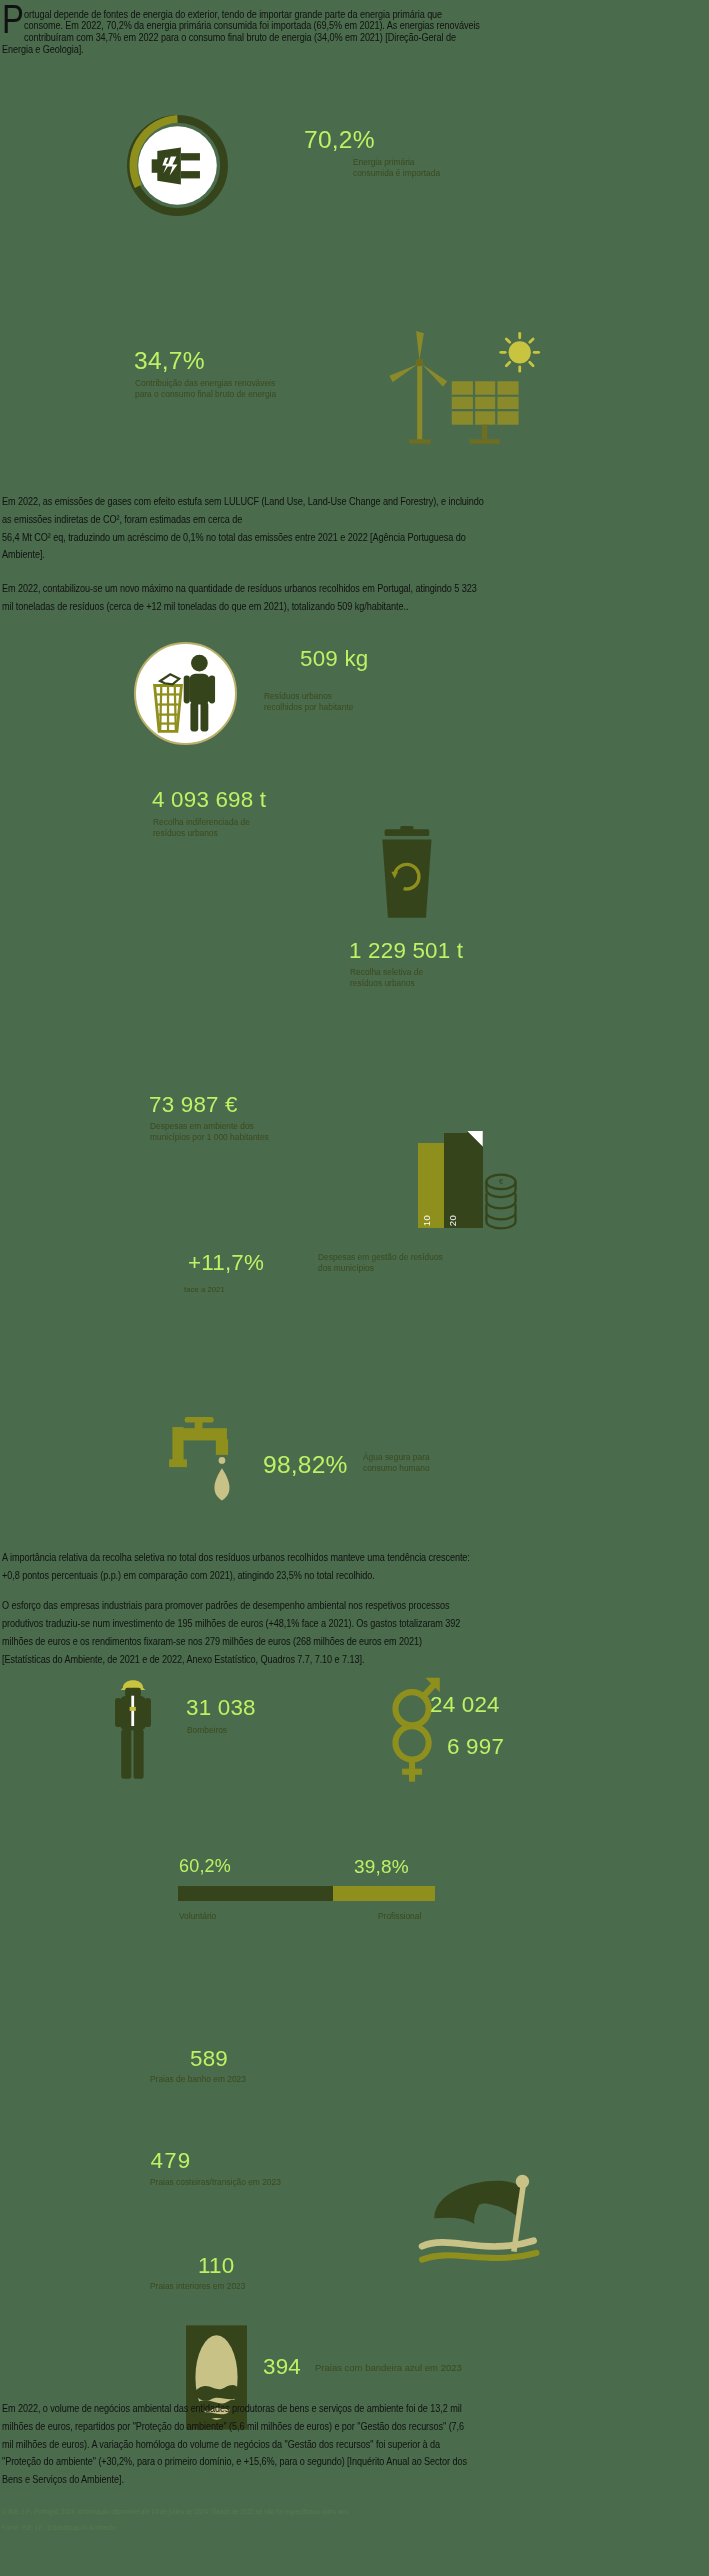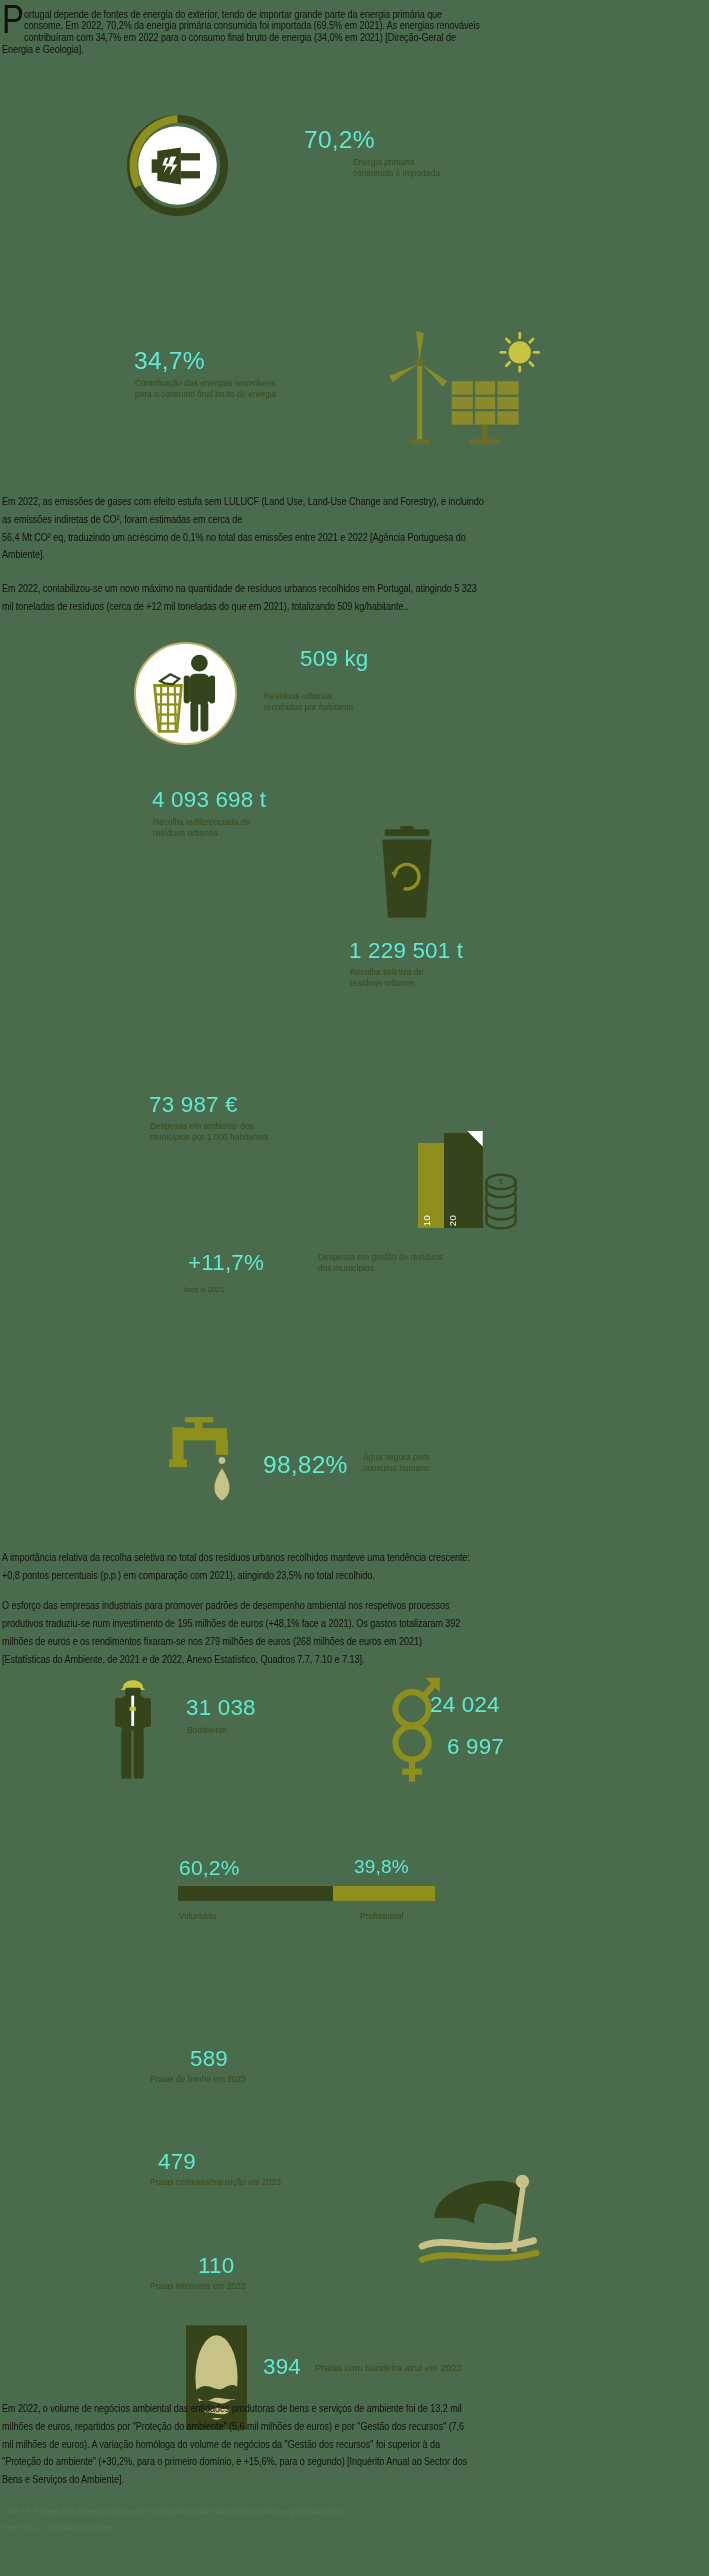--- a/index.html
+++ b/index.html
@@ -33,21 +33,21 @@
     line-height:0.82;
     color:#111;
     font-family:"Liberation Sans Narrow","Liberation Sans",sans-serif;
     transform:scaleX(0.8);
     transform-origin:left top;
   }
 
   
   .big{
     position:absolute;
-    color:#5eead4;
+    color:#bef264;
     font-size:22.4px;
     font-weight:400;
     letter-spacing:0.2px;
     white-space:nowrap;
   }
   .bigger{font-size:24.6px;}
   .sub{
     position:absolute;
     color:#3b4a1e;
     font-size:8.4px;
@@ -292,33 +292,33 @@
   </svg>
   <div class="big" style="left:430px;top:1692px;">24 024</div>
 
   <svg class="icon-abs" style="left:391px;top:1724px;" width="51" height="61" viewBox="0 0 92 110">
     <circle cx="38" cy="34" r="30" fill="none" stroke="#8f8f1d" stroke-width="11"></circle>
     <line x1="38" y1="64" x2="38" y2="104" stroke="#8f8f1d" stroke-width="11"></line>
     <line x1="20" y1="86" x2="56" y2="86" stroke="#8f8f1d" stroke-width="11"></line>
   </svg>
   <div class="big" style="left:447px;top:1734px;">6 997</div>
 
-  <div class="big" style="left:179px;top:1856px;font-size:21px;">60,2%</div>
+  <div class="big" style="left:179px;top:1856px;font-size:18px;">60,2%</div>
   <div class="big" style="left:354px;top:1856px;font-size:19px;">39,8%</div>
   <div class="splitbar" style="left:178px;top:1886px;width:257px;">
     <div class="seg-a" style="width:60.2%;"></div>
     <div class="seg-b" style="width:39.8%;"></div>
   </div>
   <div class="sub" style="left:179px;top:1911px;">Voluntário</div>
-  <div class="sub" style="left:352px;top:1911px;padding-left:8px;">Profissional</div>
+  <div class="sub" style="left:370px;top:1911px;padding-left:8px;">Profissional</div>
 
   <div class="big" style="left:150px;top:2046px;margin-left:40px;">589</div>
   <div class="sub" style="left:150px;top:2074px;">Praias de banho em 2023</div>
 
-  <div class="big" style="left:158px;top:2149px;">479</div>
+  <div class="big" style="left:150px;top:2149px;font-family:Liberation Mono, monospace;">479</div>
   <div class="sub" style="left:150px;top:2177px;">Praias costeiras/transição em 2023</div>
 
   <div class="big" style="left:150px;top:2253px;margin-left:48px;">110</div>
   <div class="sub" style="left:150px;top:2281px;">Praias interiores em 2023</div>
 
   <svg class="icon-abs" style="left:422px;top:2157px;" width="120" height="106" viewBox="0 0 215 190">
     <path d="M22 110 C22 48 150 26 180 56 C150 74 104 84 22 110 Z" fill="#36441b"></path>
     <path d="M22 110 C54 96 82 88 104 82 C96 98 92 110 94 120 C74 108 50 108 22 110 Z" fill="#36441b"></path>
     <path d="M104 82 C126 74 150 66 180 56 C172 76 168 92 170 106 C150 90 126 84 104 82 Z" fill="#36441b"></path>
     <circle cx="180" cy="44" r="12" fill="#c8c287"></circle>

